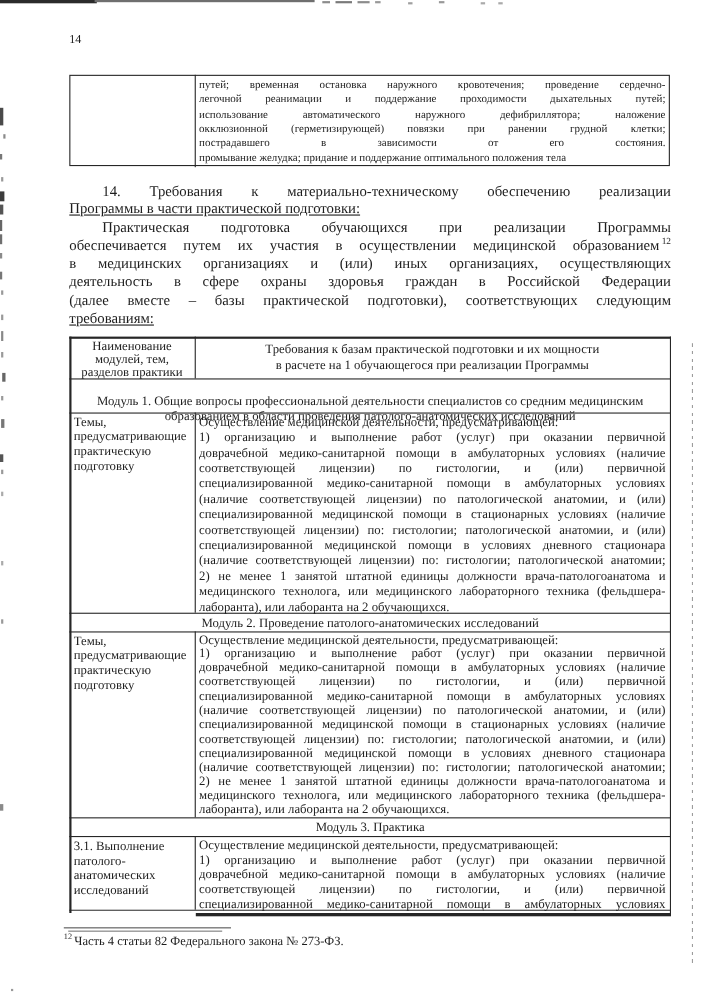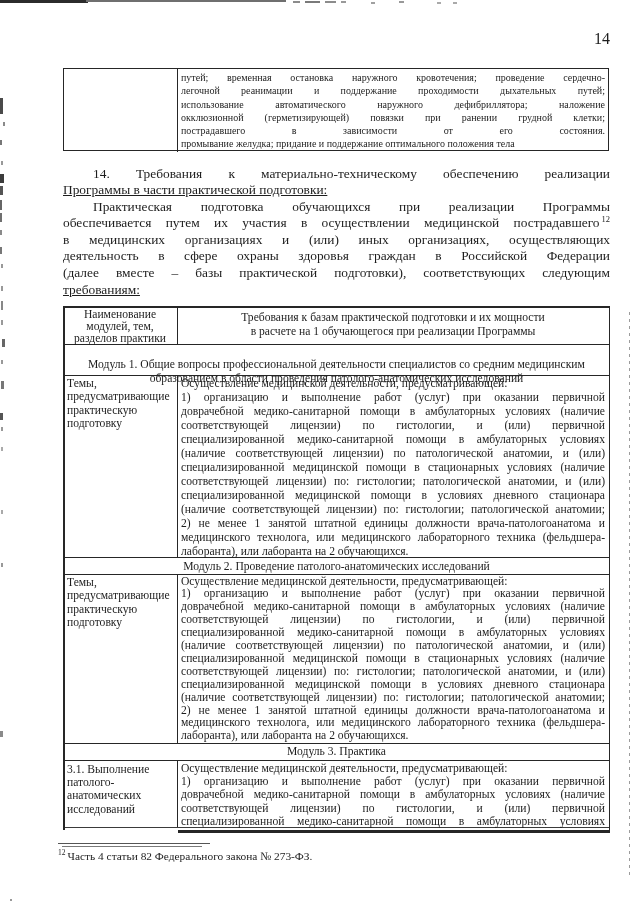--- a/index.html
+++ b/index.html
@@ -15,22 +15,22 @@
   .lines > .ln{white-space:nowrap;text-align:justify;text-align-last:justify;}
   .first-left > .ln:first-child{text-align-last:left;}
   .last-left > .ln:last-child{text-align-last:left;}
   .c{text-align:center;}
   sup.ref{vertical-align:super;font-size:8.5px;margin-left:2px;line-height:0;}
   sup.fref{vertical-align:super;font-size:7.5px;margin-right:2px;line-height:0;}
   .art{position:absolute;background:#777;}
   .bline{position:absolute;background:#262626;}
 
   
-  .pageno{position:absolute;left:63px;top:30px;width:547px;text-align:right;
-          font-size:16px;}
+  .pageno{position:absolute;left:63px;top:30px;width:547px;text-align:left;
+          font-size:11px;}
 
   
   .topbox{position:absolute;left:63px;top:68px;width:544px;height:81px;
           border:1.5px solid #262626;}
   .topdiv{position:absolute;left:176.5px;top:68px;width:1.4px;height:84px;background:#262626;}
   .topcell{position:absolute;left:181px;top:71px;width:424px;
            font-size:10px;line-height:13.3px;}
 
   
   .heading{position:absolute;left:63px;top:165.5px;width:547px;
@@ -117,21 +117,21 @@
       <div class="ln">промывание желудка; придание и поддержание оптимального положения тела</div>
     </div>
 
   <div class="heading">
     <div class="tl jl ind">14. Требования к материально-техническому обеспечению реализации</div>
     <div class="tl ll">Программы в части практической подготовки:</div>
   </div>
 
   <div class="intro">
     <div class="tl jl ind">Практическая подготовка обучающихся при реализации Программы</div>
-    <div class="tl jl"><span>обеспечивается путем их участия в осуществлении медицинской пострадавшего</span><sup class="ref">12</sup></div>
+    <div class="tl jl"><span>обеспечивается путем их участия в осуществлении медицинской образованием</span><sup class="ref">12</sup></div>
     <div class="tl jl">в медицинских организациях и (или) иных организациях, осуществляющих</div>
     <div class="tl jl">деятельность в сфере охраны здоровья граждан в Российской Федерации</div>
     <div class="tl jl">(далее вместе – базы практической подготовки), соответствующих следующим</div>
     <div class="tl ll">требованиям:</div>
   </div>
 
   <div class="bline" style="left:63px;top:306px;width:547px;height:1.5px;"></div>
   <div class="bline" style="left:63px;top:344px;width:547px;height:1.3px;"></div>
   <div class="bline" style="left:63px;top:374.5px;width:547px;height:1.3px;"></div>
   <div class="bline" style="left:63px;top:557px;width:547px;height:1.3px;"></div>

